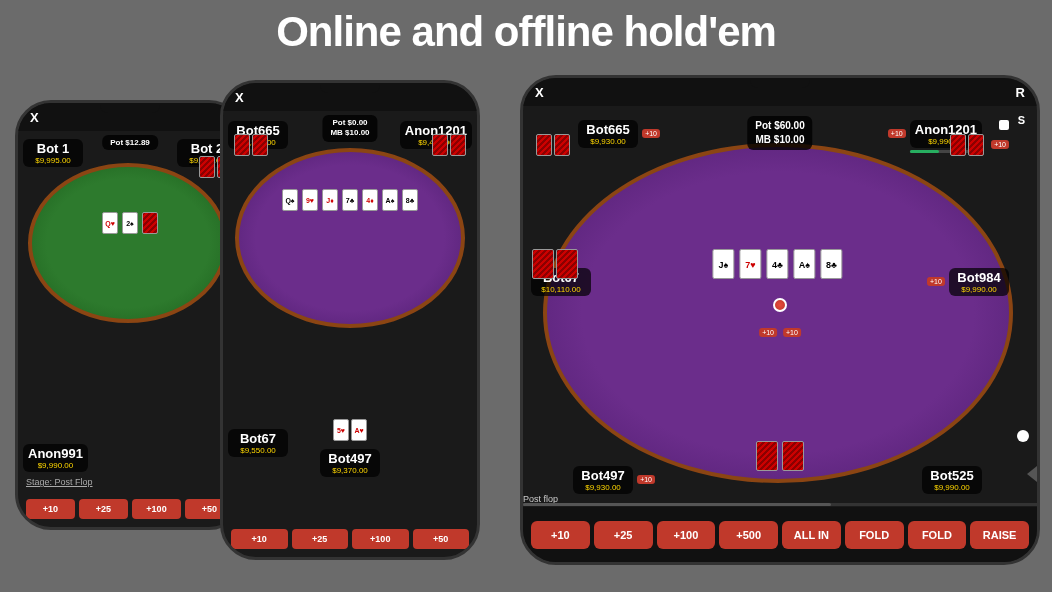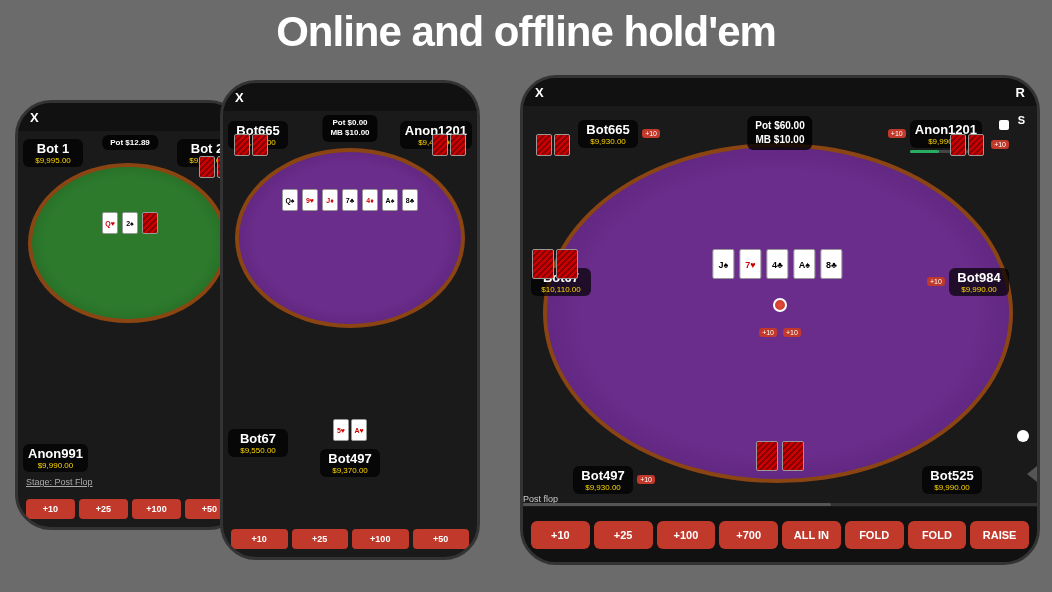--- a/index.html
+++ b/index.html
@@ -515,19 +515,19 @@
   <div class="post-flop-label">Post flop</div>
 
   <div style="position:absolute;bottom:56px;left:0;right:0;height:3px;background:#333;">
     <div style="width:60%;height:100%;background:#555;border-radius:2px;"></div>
   </div>
 
   <div class="action-buttons">
     <button class="action-btn">+10</button>
     <button class="action-btn">+25</button>
     <button class="action-btn">+100</button>
-    <button class="action-btn">+700</button>
+    <button class="action-btn">+500</button>
     <button class="action-btn">ALL IN</button>
     <button class="action-btn">FOLD</button>
     <button class="action-btn">FOLD</button>
     <button class="action-btn">RAISE</button>
   </div>
 </div>
 
 </body></html>

